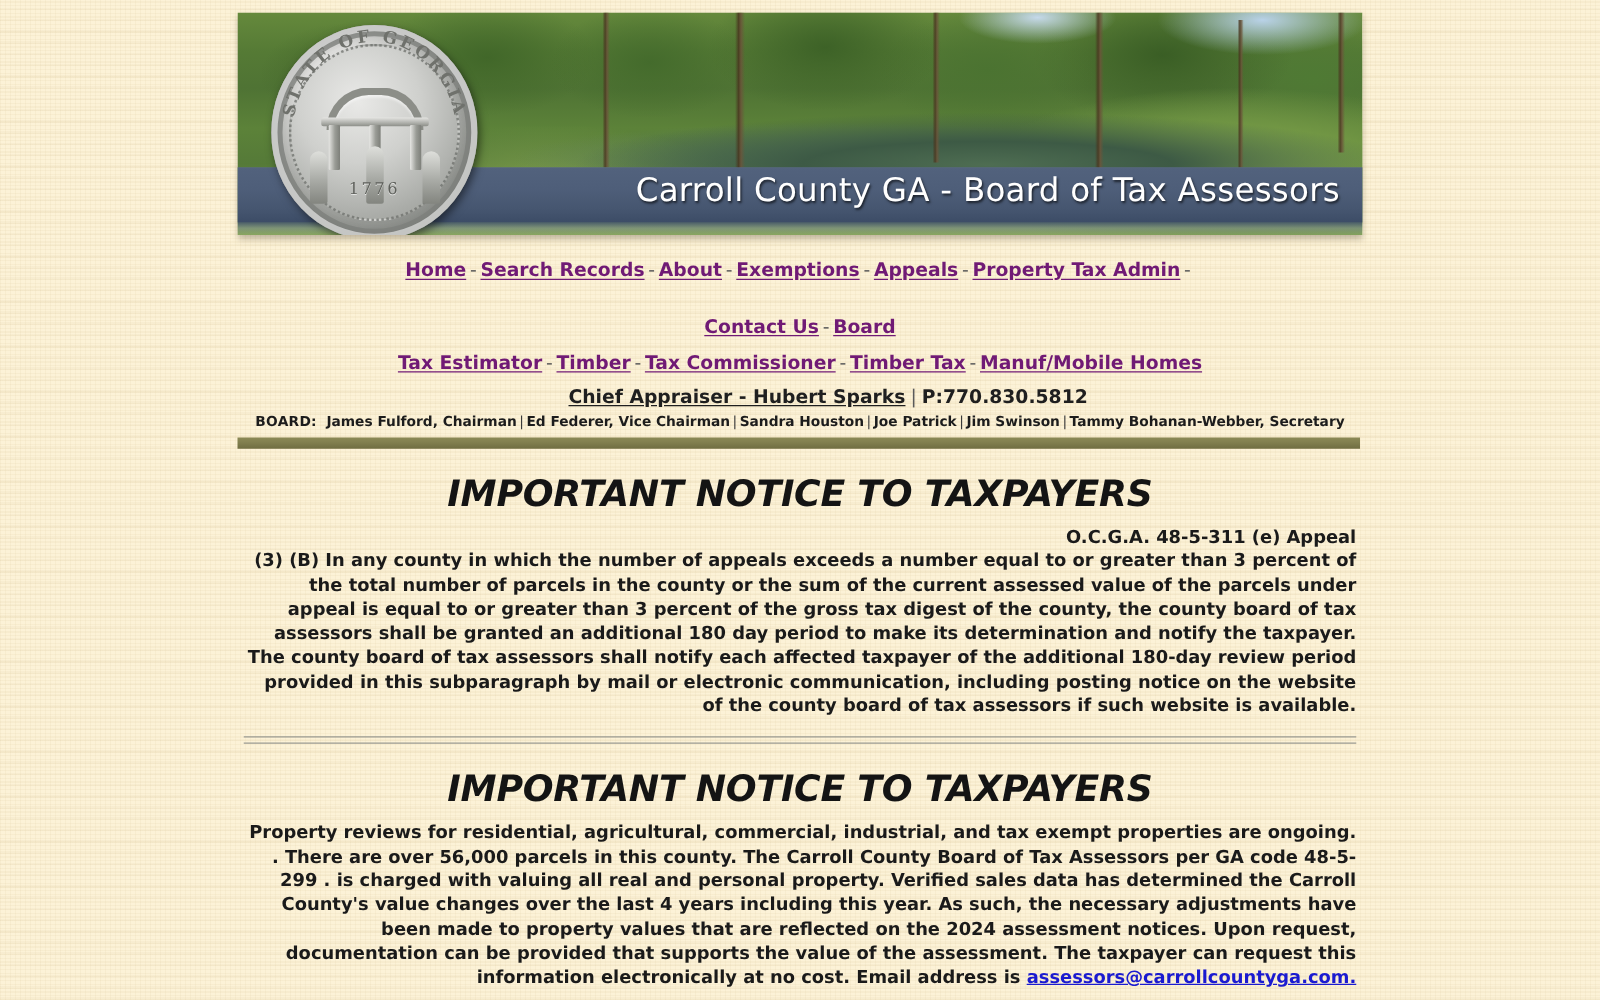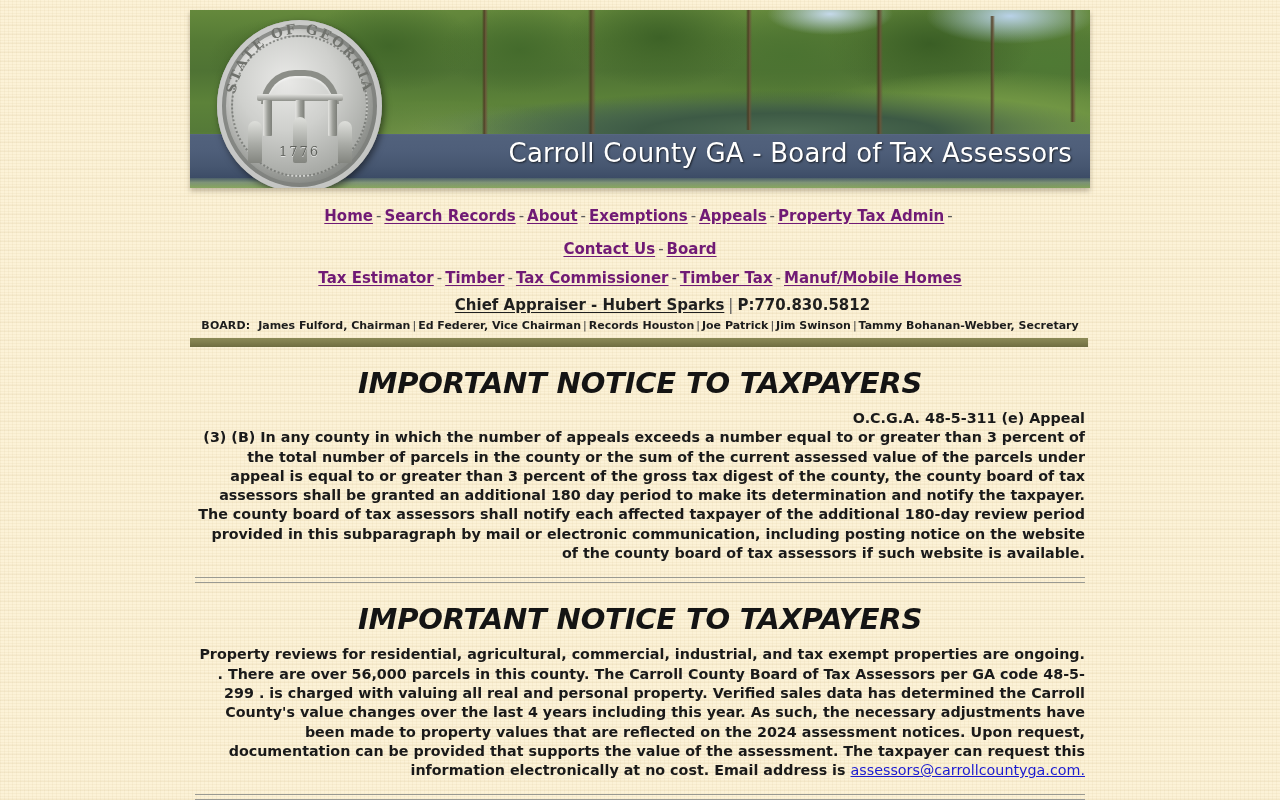--- a/index.html
+++ b/index.html
@@ -209,21 +209,21 @@
   .nav a {
     color: #701a75;
     text-decoration: underline;
     text-underline-offset: 2px;
   }
   .nav .sep {
     color: #5a5a5a;
     padding: 0 3px;
     font-weight: 400;
   }
-  .nav-row-2 { margin-top: 4px; }
+  .nav-row-2 { margin-top: 16px; }
   .nav-row-3 { margin-top: 0px; }
 
   .appraiser-line {
     text-align: center;
     font-family: "DejaVu Sans", sans-serif;
     font-size: 15px;
     font-weight: bold;
     color: #1f1f1f;
     margin-top: 1px;
     line-height: 22px;
@@ -289,21 +289,21 @@
     border-top: 1px solid #9a9a92;
     margin: 14px 0 0 0;
     height: 0;
   }
   .rule.second {
     margin-top: 4px;
   }
   a.email-link {
     color: #1b1bd0;
     text-decoration: underline;
-    font-weight: normal;
+    font-weight: bold;
   }
 </style>
 </head>
 <body>
 
 <div class="page">
 
   <div class="banner">
     <div class="banner-photo">
       <div class="trunk" style="left:398px;top:0;width:8px;height:130px;"></div>
@@ -357,21 +357,21 @@
       <a href="#">Tax Estimator</a><span class="sep">-</span><a href="#">Timber</a><span class="sep">-</span><a href="#">Tax Commissioner</a><span class="sep">-</span><a href="#">Timber Tax</a><span class="sep">-</span><a href="#">Manuf/Mobile Homes</a>
     </div>
   </div>
 
   <div class="appraiser-line">
     <a href="#">Chief Appraiser - Hubert Sparks</a><span class="bar">|</span><span>P:770.830.5812</span>
   </div>
 
   <div class="board-line">
     <span class="lbl">BOARD:</span>&nbsp;
-    <span>James Fulford, Chairman</span><span class="pipe">|</span><span>Ed Federer, Vice Chairman</span><span class="pipe">|</span><span>Records Houston</span><span class="pipe">|</span><span>Joe Patrick</span><span class="pipe">|</span><span>Jim Swinson</span><span class="pipe">|</span><span>Tammy Bohanan-Webber, Secretary</span>
+    <span>James Fulford, Chairman</span><span class="pipe">|</span><span>Ed Federer, Vice Chairman</span><span class="pipe">|</span><span>Sandra Houston</span><span class="pipe">|</span><span>Joe Patrick</span><span class="pipe">|</span><span>Jim Swinson</span><span class="pipe">|</span><span>Tammy Bohanan-Webber, Secretary</span>
   </div>
 
   <div class="olive-bar"></div>
 
   <div class="content">
 
     <h1 class="notice-head">IMPORTANT NOTICE TO TAXPAYERS</h1>
     <p class="body-text"><span class="small-head">O.C.G.A. 48-5-311 (e) Appeal</span><span>(3) (B) In any county in which the number of appeals exceeds a number equal to or greater than 3 percent of the total number of parcels in the county or the sum of the current assessed value of the parcels under appeal is equal to or greater than 3 percent of the gross tax digest of the county, the county board of tax assessors shall be granted an additional 180 day period to make its determination and notify the taxpayer. The county board of tax assessors shall notify each affected taxpayer of the additional 180-day review period provided in this subparagraph by mail or electronic communication, including posting notice on the website of the county board of tax assessors if such website is available.</span></p>
 
     <hr class="rule">

